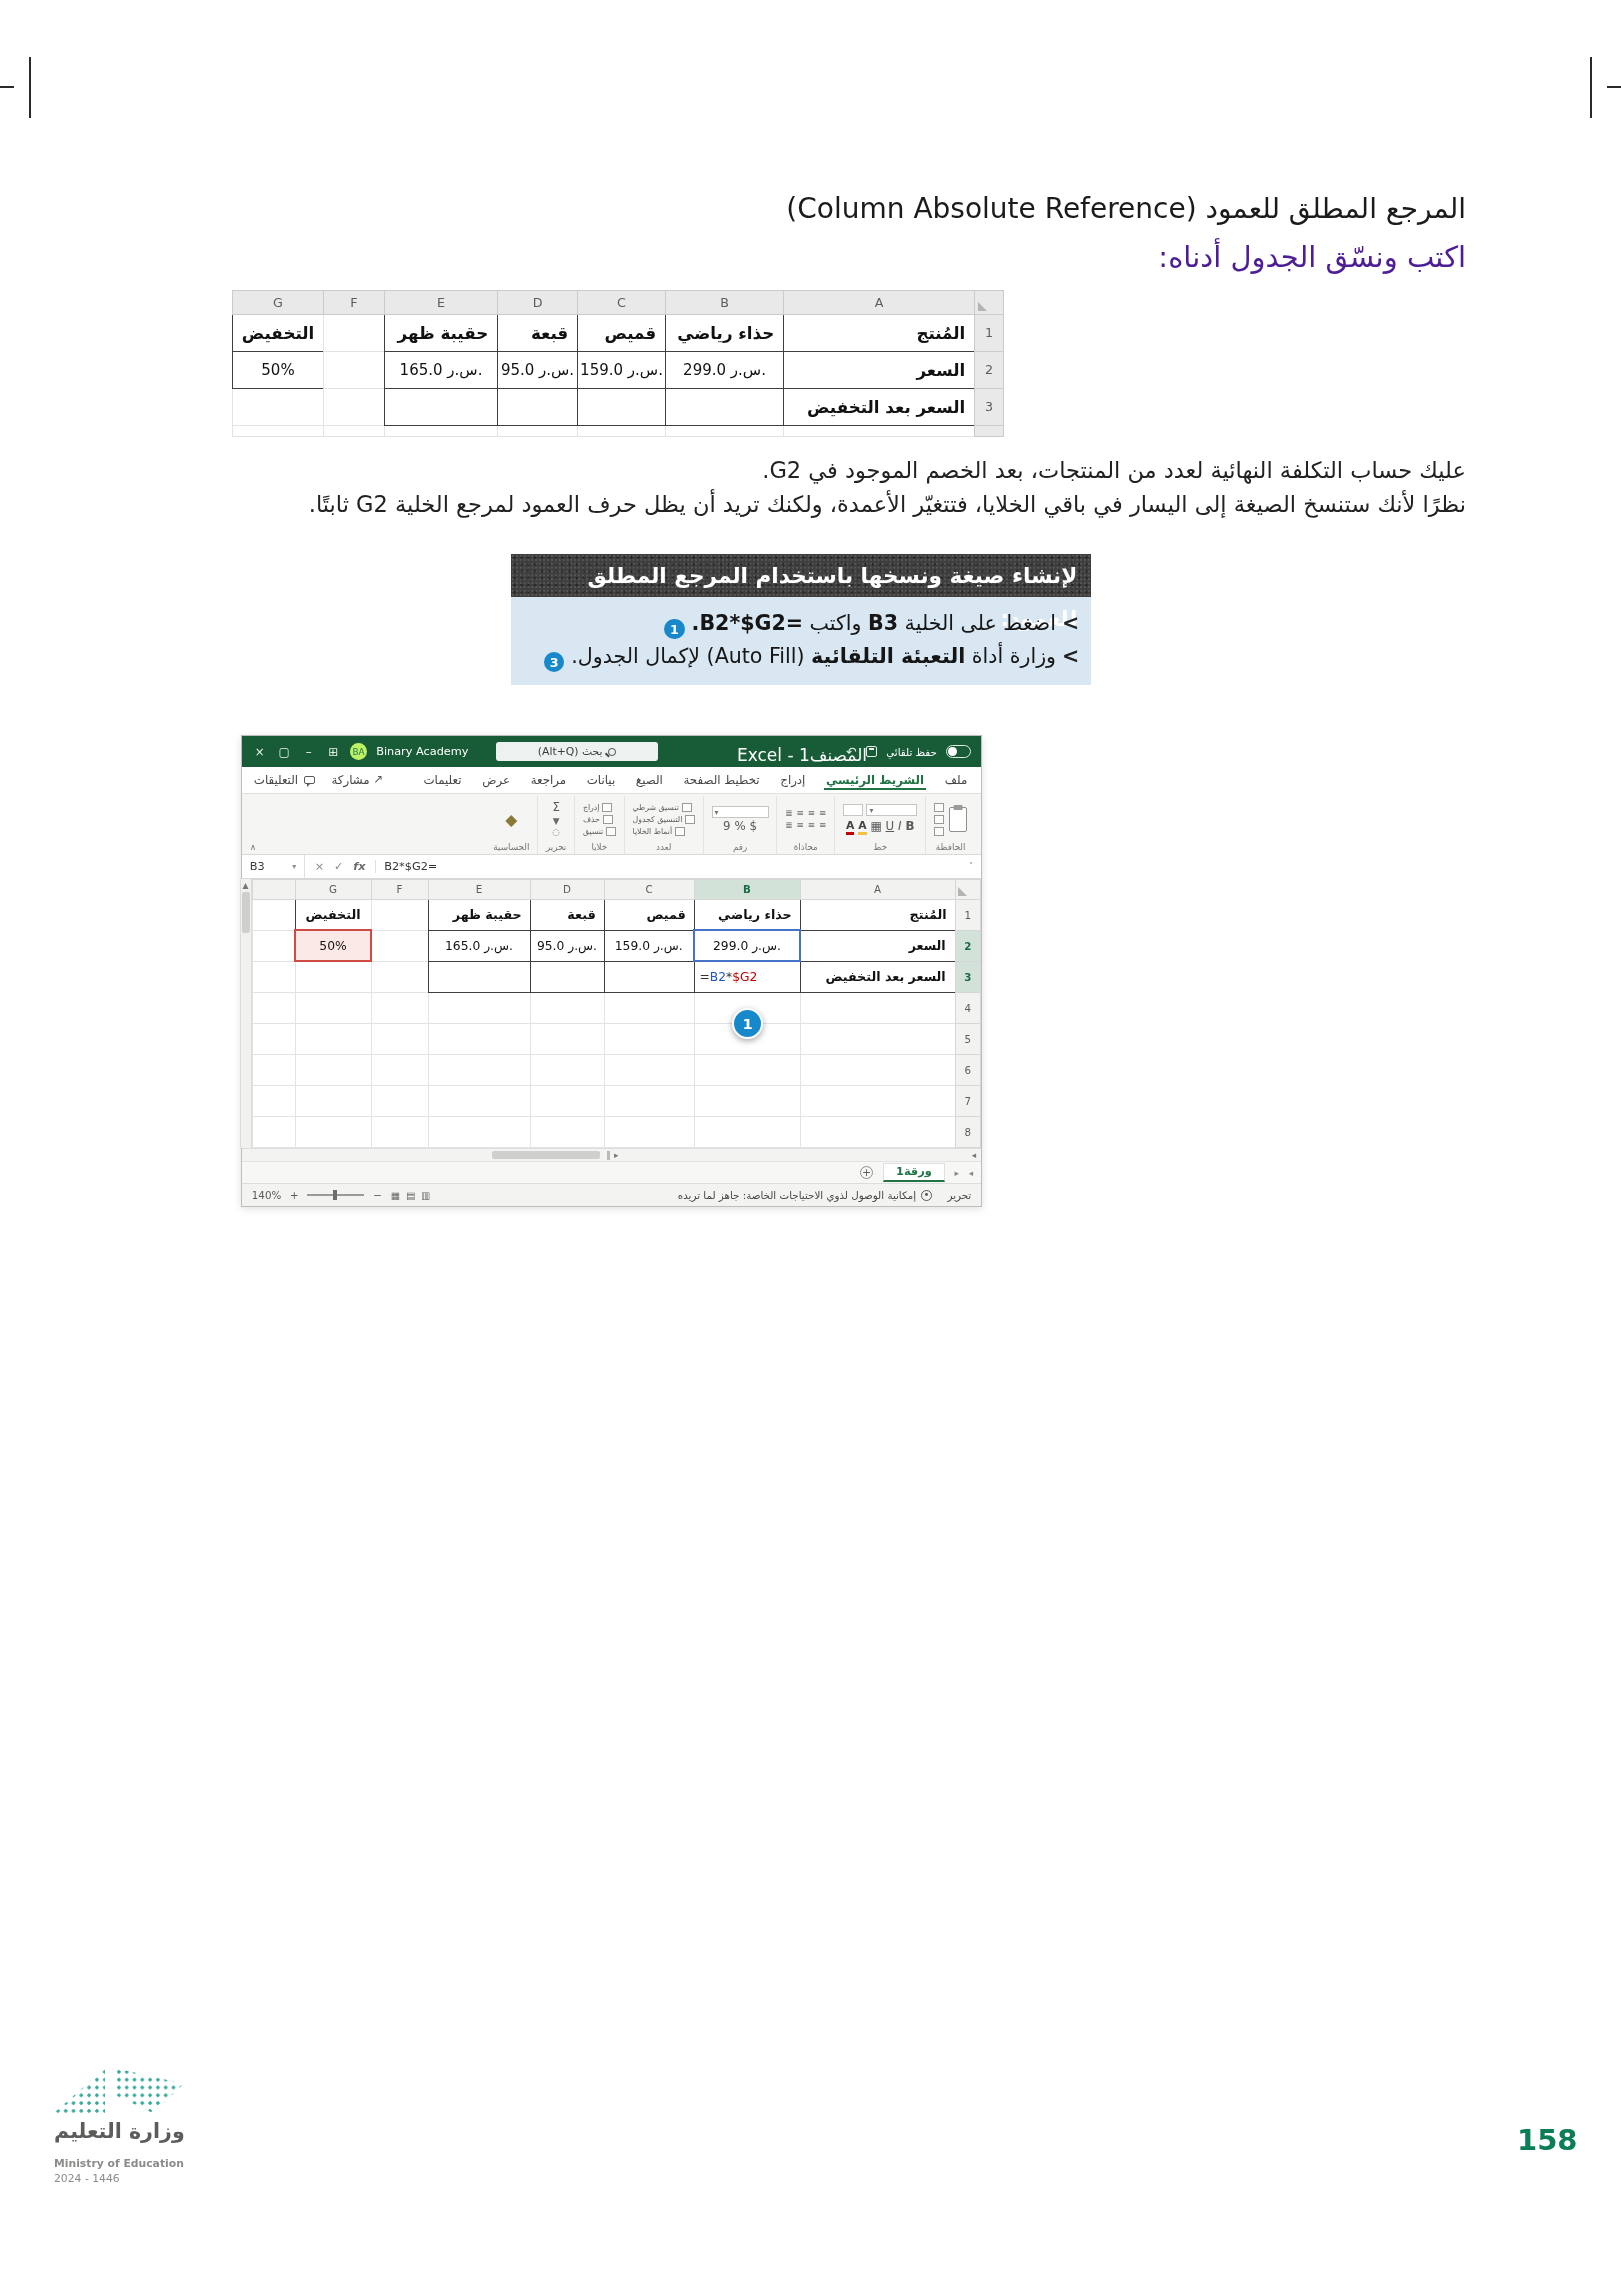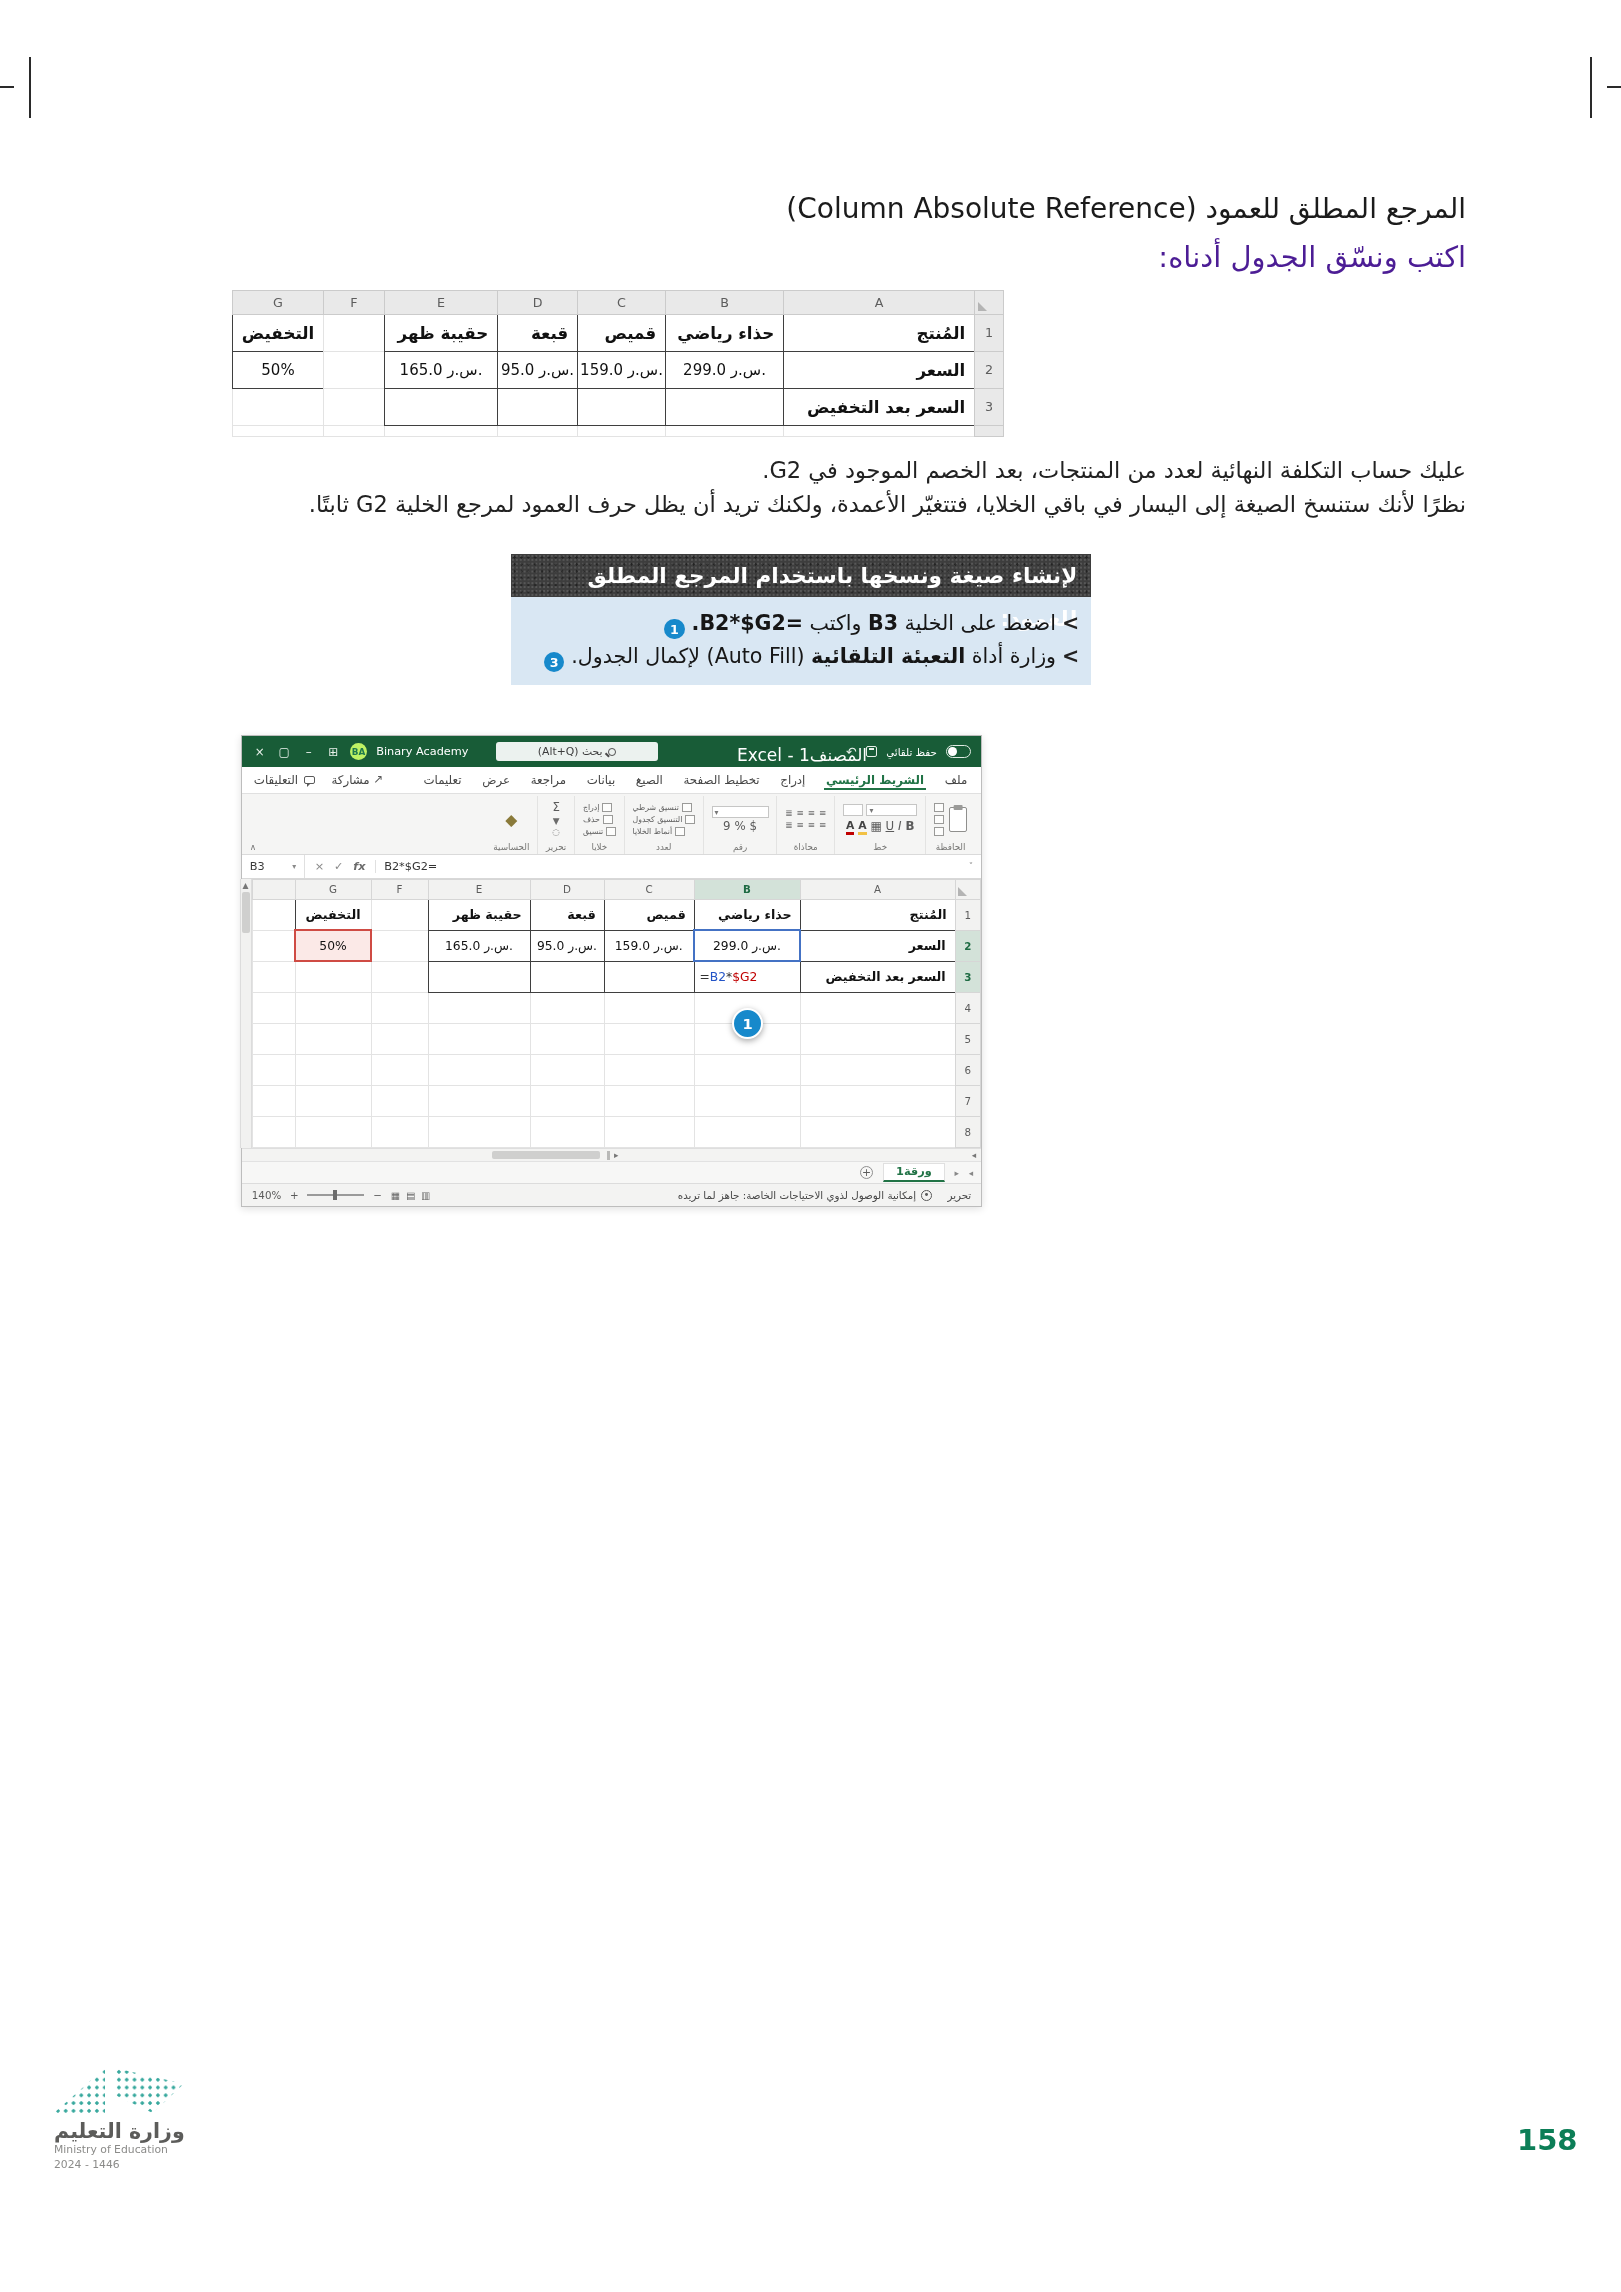--- a/index.html
+++ b/index.html
@@ -54,21 +54,21 @@
 
   
   .xl { position:absolute; top:735px; left:241px; width:741px; height:472px; display:flex;
         flex-direction:column; border:1px solid #bdbdbd; box-shadow:0 2px 7.8px rgba(0,0,0,.12);
         background:#fff; font-size:11.8px; }
 
   .xl-title { height:31px; background:#185c37; color:#fff; display:flex; align-items:center;
               direction:ltr; padding:0 9.8px; gap:8.8px; position:relative; flex:0 0 31px; }
   .winbtn { font-size:11.8px; color:#eaf2ec; width:15.7px; text-align:center; }
   .ba-badge { width:17.6px; height:17.6px; border-radius:50%; background:#bef264; color:#1e7a4e;
-              font-size:8.8px; font-weight:bold; display:flex; align-items:center; justify-content:center; }
+              font-size:8.8px; font-weight:normal; display:flex; align-items:center; justify-content:center; }
   .brand { font-size:11.3px; color:#ffffff; }
   .search-pill { position:absolute; left:254px; top:5.9px; width:162px; height:19.6px; background:rgba(255,255,255,.92);
                  border-radius:2.9px; color:#3c3c3c; font-size:10.8px; display:flex; align-items:center;
                  justify-content:center; gap:5.9px; direction:rtl; }
   .icon-mag { width:7.8px; height:7.8px; border:1.5px solid #4a4a4a; border-radius:50%; position:relative; flex:0 0 auto; }
   .icon-mag::after { content:""; position:absolute; width:4.9px; height:1.5px; background:#4a4a4a;
                      transform:rotate(45deg); left:-3.9px; bottom:-1px; }
   .doc-title { position:absolute; left:495px; top:8.8px; font-size:17px; direction:rtl; color:#fff; }
   .tright { margin-left:auto; display:flex; align-items:center; gap:8.8px; }
   .icon-undo { font-size:12.7px; color:#eaf2ec; }
@@ -162,21 +162,21 @@
   .viewicons { display:flex; gap:5.9px; font-size:9.8px; color:#6a6a6a; }
 
   
   .pagenum { position:absolute; left:1517px; top:2123px; color:#0c7e57; font-size:29px; font-weight:bold; }
   .logo { position:absolute; left:54px; top:2068px; width:186px; }
   .dotrow { display:flex; gap:9.8px; height:45px; }
   .dots { background-image:radial-gradient(#35a79c 1.5px, transparent 1.7px); background-size:7.8px 7.8px; }
   .dots.d1 { width:51px; clip-path:polygon(0 100%, 100% 0, 100% 100%, 0 100%); }
   .dots.d2 { width:69px; clip-path:polygon(0 0, 100% 35%, 55% 100%, 0 60%); }
   .logo-ar { font-size:20.6px; font-weight:bold; color:#5c5c5a; margin-top:5.9px; direction:rtl; text-align:left; }
-  .logo-en { font-size:10.8px; color:#8b8b89; margin-top:0; }
+  .logo-en { font-size:10.8px; color:#8b8b89; margin-top:14px;font-weight:bold; }
   .logo-yr { font-size:10.8px; color:#8b8b89; margin-top:2px; }
 </style>
 </head>
 <body>
 
 <div class="page">
 
   <div class="crop" style="left:29px;top:57px;width:1.5px;height:61px;"></div>
   <div class="crop" style="left:0;top:86px;width:13.7px;height:1.5px;"></div>
   <div class="crop" style="left:1590px;top:57px;width:1.5px;height:61px;"></div>

